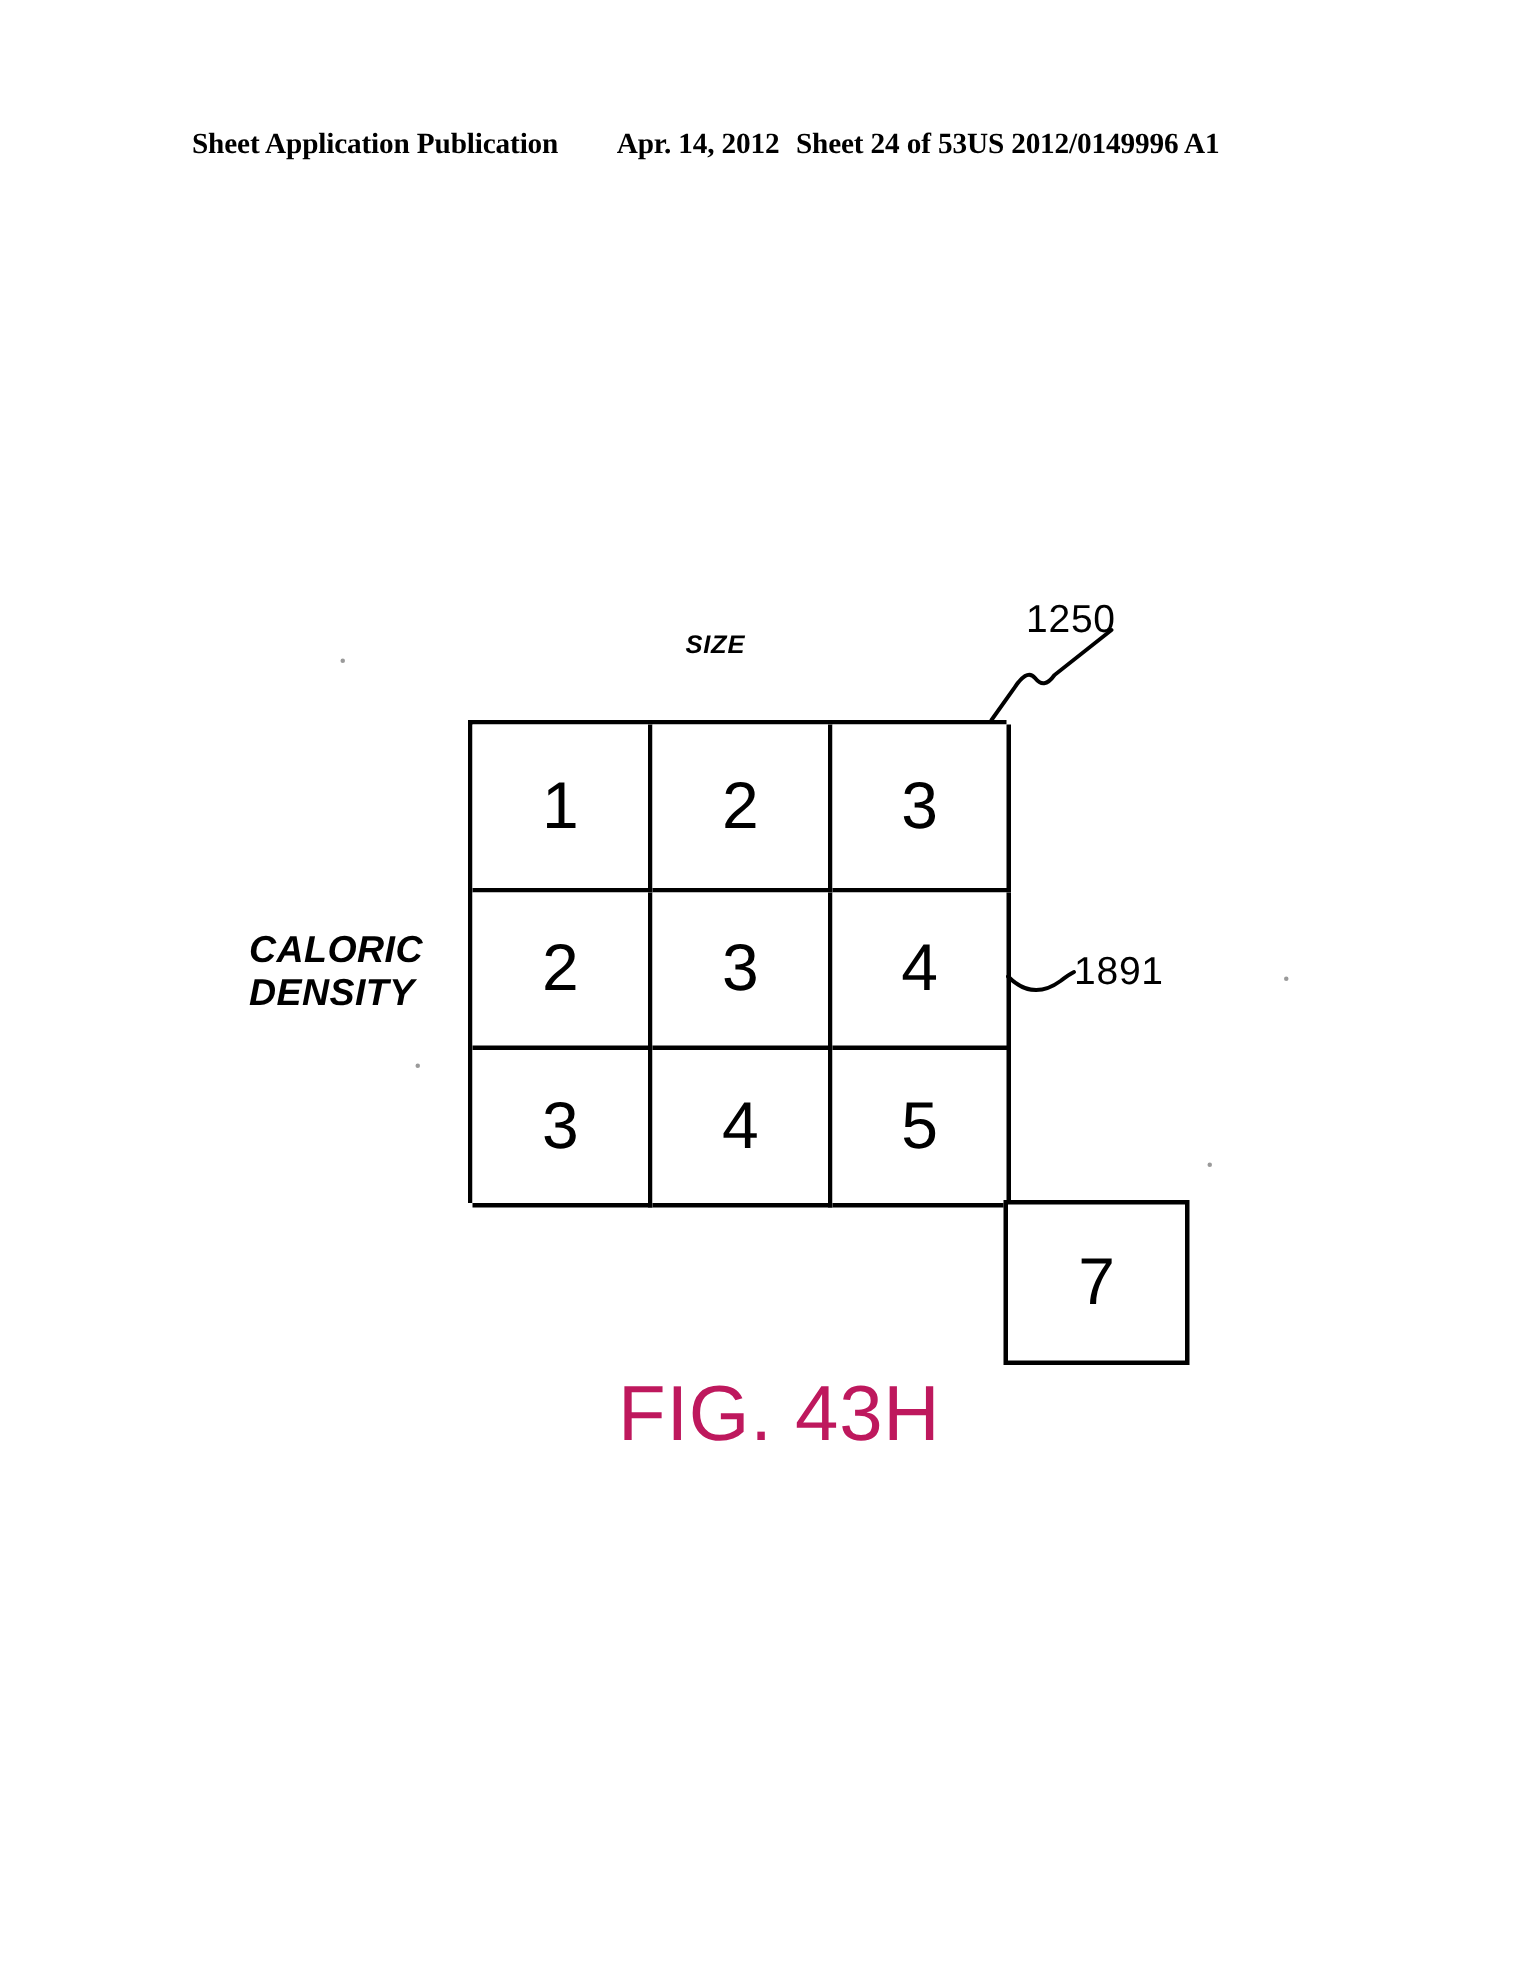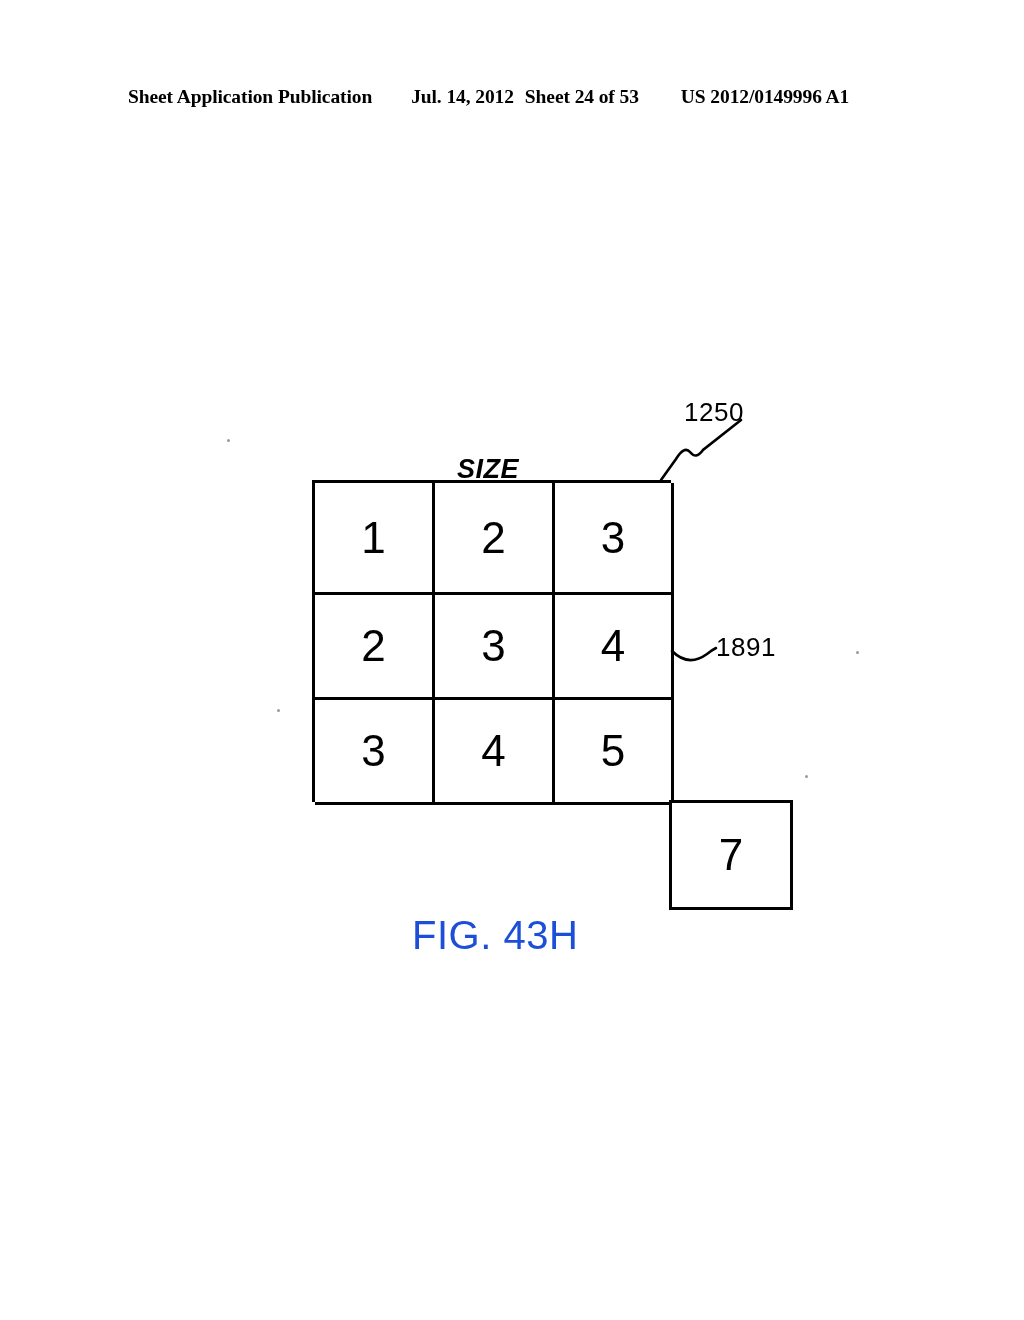--- a/index.html
+++ b/index.html
@@ -27,21 +27,21 @@
     align-items: baseline;
     font-family: "Liberation Serif", serif;
     font-weight: bold;
     font-size: 19.5px;
     letter-spacing: -0.1px;
     white-space: nowrap;
   }
   #page-header .hdr-pub   { flex: 0 0 auto; }
   #page-header .hdr-date  { flex: 0 0 auto; margin-left: 39px; }
   #page-header .hdr-sheet { flex: 0 0 auto; margin-left: 11px; }
-  #page-header .hdr-num   { flex: 0 0 auto; margin-left: 42px; }
+  #page-header .hdr-num   { flex: 0 0 auto; }
 
   
   #figure {
     position: absolute;
     left: 0;
     top: 0;
     width: 1024px;
     height: 1320px;
   }
 
@@ -49,22 +49,22 @@
   .axis-label {
     position: absolute;
     font-family: "Liberation Sans", sans-serif;
     font-style: italic;
     font-weight: bold;
     color: #000;
     white-space: nowrap;
   }
   #size-label {
     left: 457px;
-    top: 454px;
-    font-size: 27px;
+    top: 420px;
+    font-size: 17px;
     letter-spacing: 0.5px;
   }
   #caloric-label {
     left: 166px;
     top: 619px;
     font-size: 25px;
     line-height: 29px;
     letter-spacing: 0.3px;
   }
   #caloric-label span { display: block; }
@@ -138,53 +138,57 @@
     height: 1320px;
     pointer-events: none;
   }
 
   
   #fig-caption {
     position: absolute;
     left: 412px;
     top: 913px;
     font-family: "Liberation Sans", sans-serif;
-    font-size: 40px;
+    font-size: 52px;
     letter-spacing: 0.5px;
-    color: #1d4ed8;
+    color: #be185d;
     white-space: nowrap;
   }
 
   
   .speck {
     position: absolute;
     background: #9a9a9a;
     border-radius: 50%;
   }
 </style>
 </head>
 <body>
 
 <div id="page-header">
   <span class="hdr-pub">Sheet Application Publication</span>
-  <span class="hdr-date">Jul. 14, 2012</span>
+  <span class="hdr-date">Apr. 14, 2012</span>
   <span class="hdr-sheet">Sheet 24 of 53</span>
   <span class="hdr-num">US 2012/0149996 A1</span>
 </div>
 
 <div id="figure">
 
   <div class="speck" style="left:227px;top:439px;width:3px;height:3px;"></div>
   <div class="speck" style="left:277px;top:709px;width:3px;height:3px;"></div>
   <div class="speck" style="left:566px;top:489px;width:3px;height:3px;"></div>
   <div class="speck" style="left:856px;top:651px;width:3px;height:3px;"></div>
   <div class="speck" style="left:805px;top:775px;width:3px;height:3px;"></div>
 
   <div class="axis-label" id="size-label">SIZE</div>
 
+  <div class="axis-label" id="caloric-label">
+    <span>CALORIC</span>
+    <span>DENSITY</span>
+  </div>
 
   <div id="matrix">
     <div class="cell">1</div>
     <div class="cell">2</div>
     <div class="cell">3</div>
     <div class="cell">2</div>
     <div class="cell">3</div>
     <div class="cell">4</div>
     <div class="cell">3</div>
     <div class="cell">4</div>

